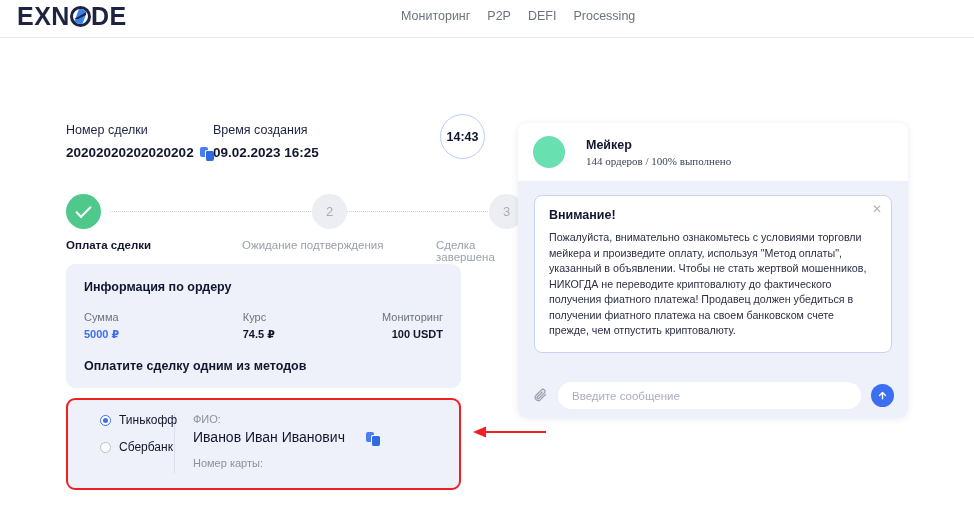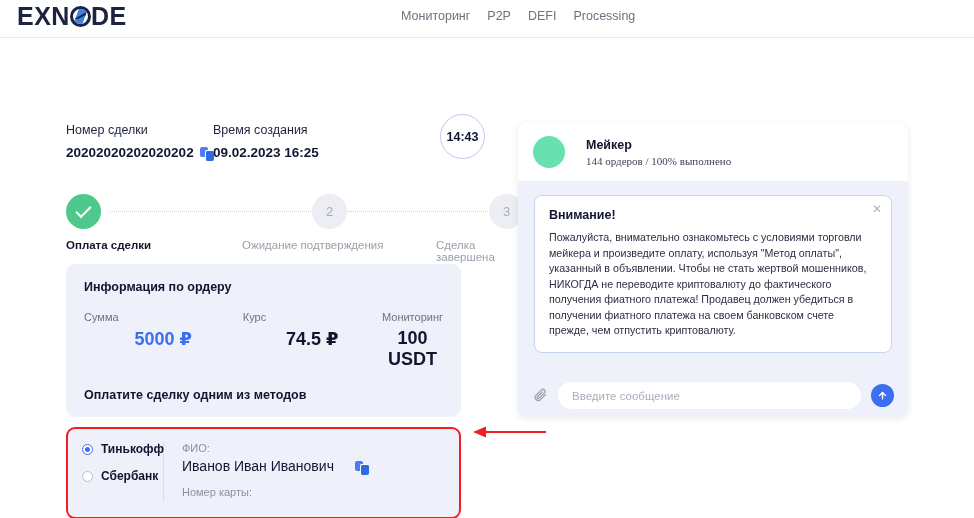--- a/index.html
+++ b/index.html
@@ -176,42 +176,41 @@
   .order-title {
     font-size: 12.5px; font-weight: 700; color: #11162e;
     margin-bottom: 17px;
   }
   .order-grid { display: flex; }
   .og-col { }
   .og-col.c1 { width: 163px; }
   .og-col.c2 { width: 143px; }
   .og-col.c3 { text-align: right; flex: 1; }
   .og-label { font-size: 11px; color: #6d7280; margin-bottom: 5px; }
-  .og-value { font-size: 18px; font-weight: 700; color: #11162e; text-align: center; }
+  .og-value { font-size: 11px; font-weight: 700; color: #11162e; }
   .og-value.accent { color: #3b6ef0; }
   .order-pay-line {
     margin-top: 18px;
     font-size: 12.5px; font-weight: 700; color: #11162e;
   }
 
   
   .pay-box {
     margin-top: 10px;
     background: #eef1fa;
     border: 2px solid #f02020;
     border-radius: 9px;
     display: flex;
     padding: 13px 0 15px 0;
     position: relative;
   }
   .pay-left {
-    width: 96px;
-    padding-left: 14px;
+    width: 107px;
+    padding-left: 32px;
     border-right: 1px solid #d9dfee;
-    font-weight: bold;
   }
   .radio-row {
     display: flex; align-items: center;
     gap: 8px;
     font-size: 12px;
     color: #11162e;
     margin-bottom: 13px;
     cursor: pointer;
   }
   .radio-row:last-child { margin-bottom: 0; }

